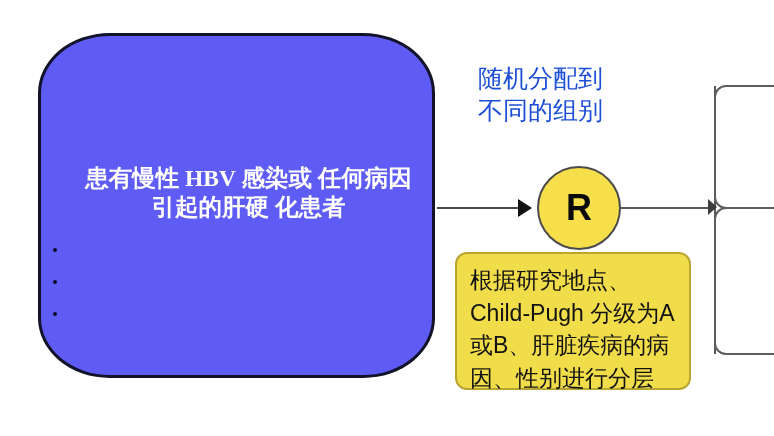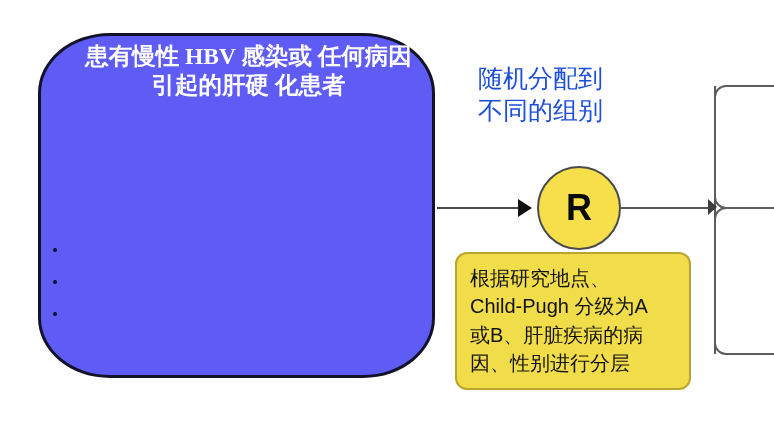--- a/index.html
+++ b/index.html
@@ -32,20 +32,21 @@
   }
   .eligibility-text {
     position: absolute;
     left: 0;
     top: 0;
     width: 100%;
     height: 100%;
     display: flex;
     flex-direction: column;
     align-items: center;
+    justify-content: center;
     box-sizing: border-box;
     padding: 6px 14px 6px 38px;
   }
   .elig-para {
     color: #ffffff;
     font-family: "Liberation Serif", serif;
     font-weight: bold;
     font-size: 23.5px;
     line-height: 1.22;
     text-align: center;
@@ -131,21 +132,21 @@
     top: 252px;
     width: 236px;
     height: 138px;
     background: #f1dc4a;
     border: 2px solid #b9a531;
     border-radius: 12px;
     box-sizing: border-box;
     padding: 10px 11px 8px 13px;
     color: #121212;
     font-family: "Liberation Sans", sans-serif;
-    font-size: 20px;
+    font-size: 23px;
     line-height: 1.42;
     white-space: pre-line;
     z-index: 4;
   }
 
   
   .branch-stem {
     position: absolute;
     left: 621px;
     top: 207px;

